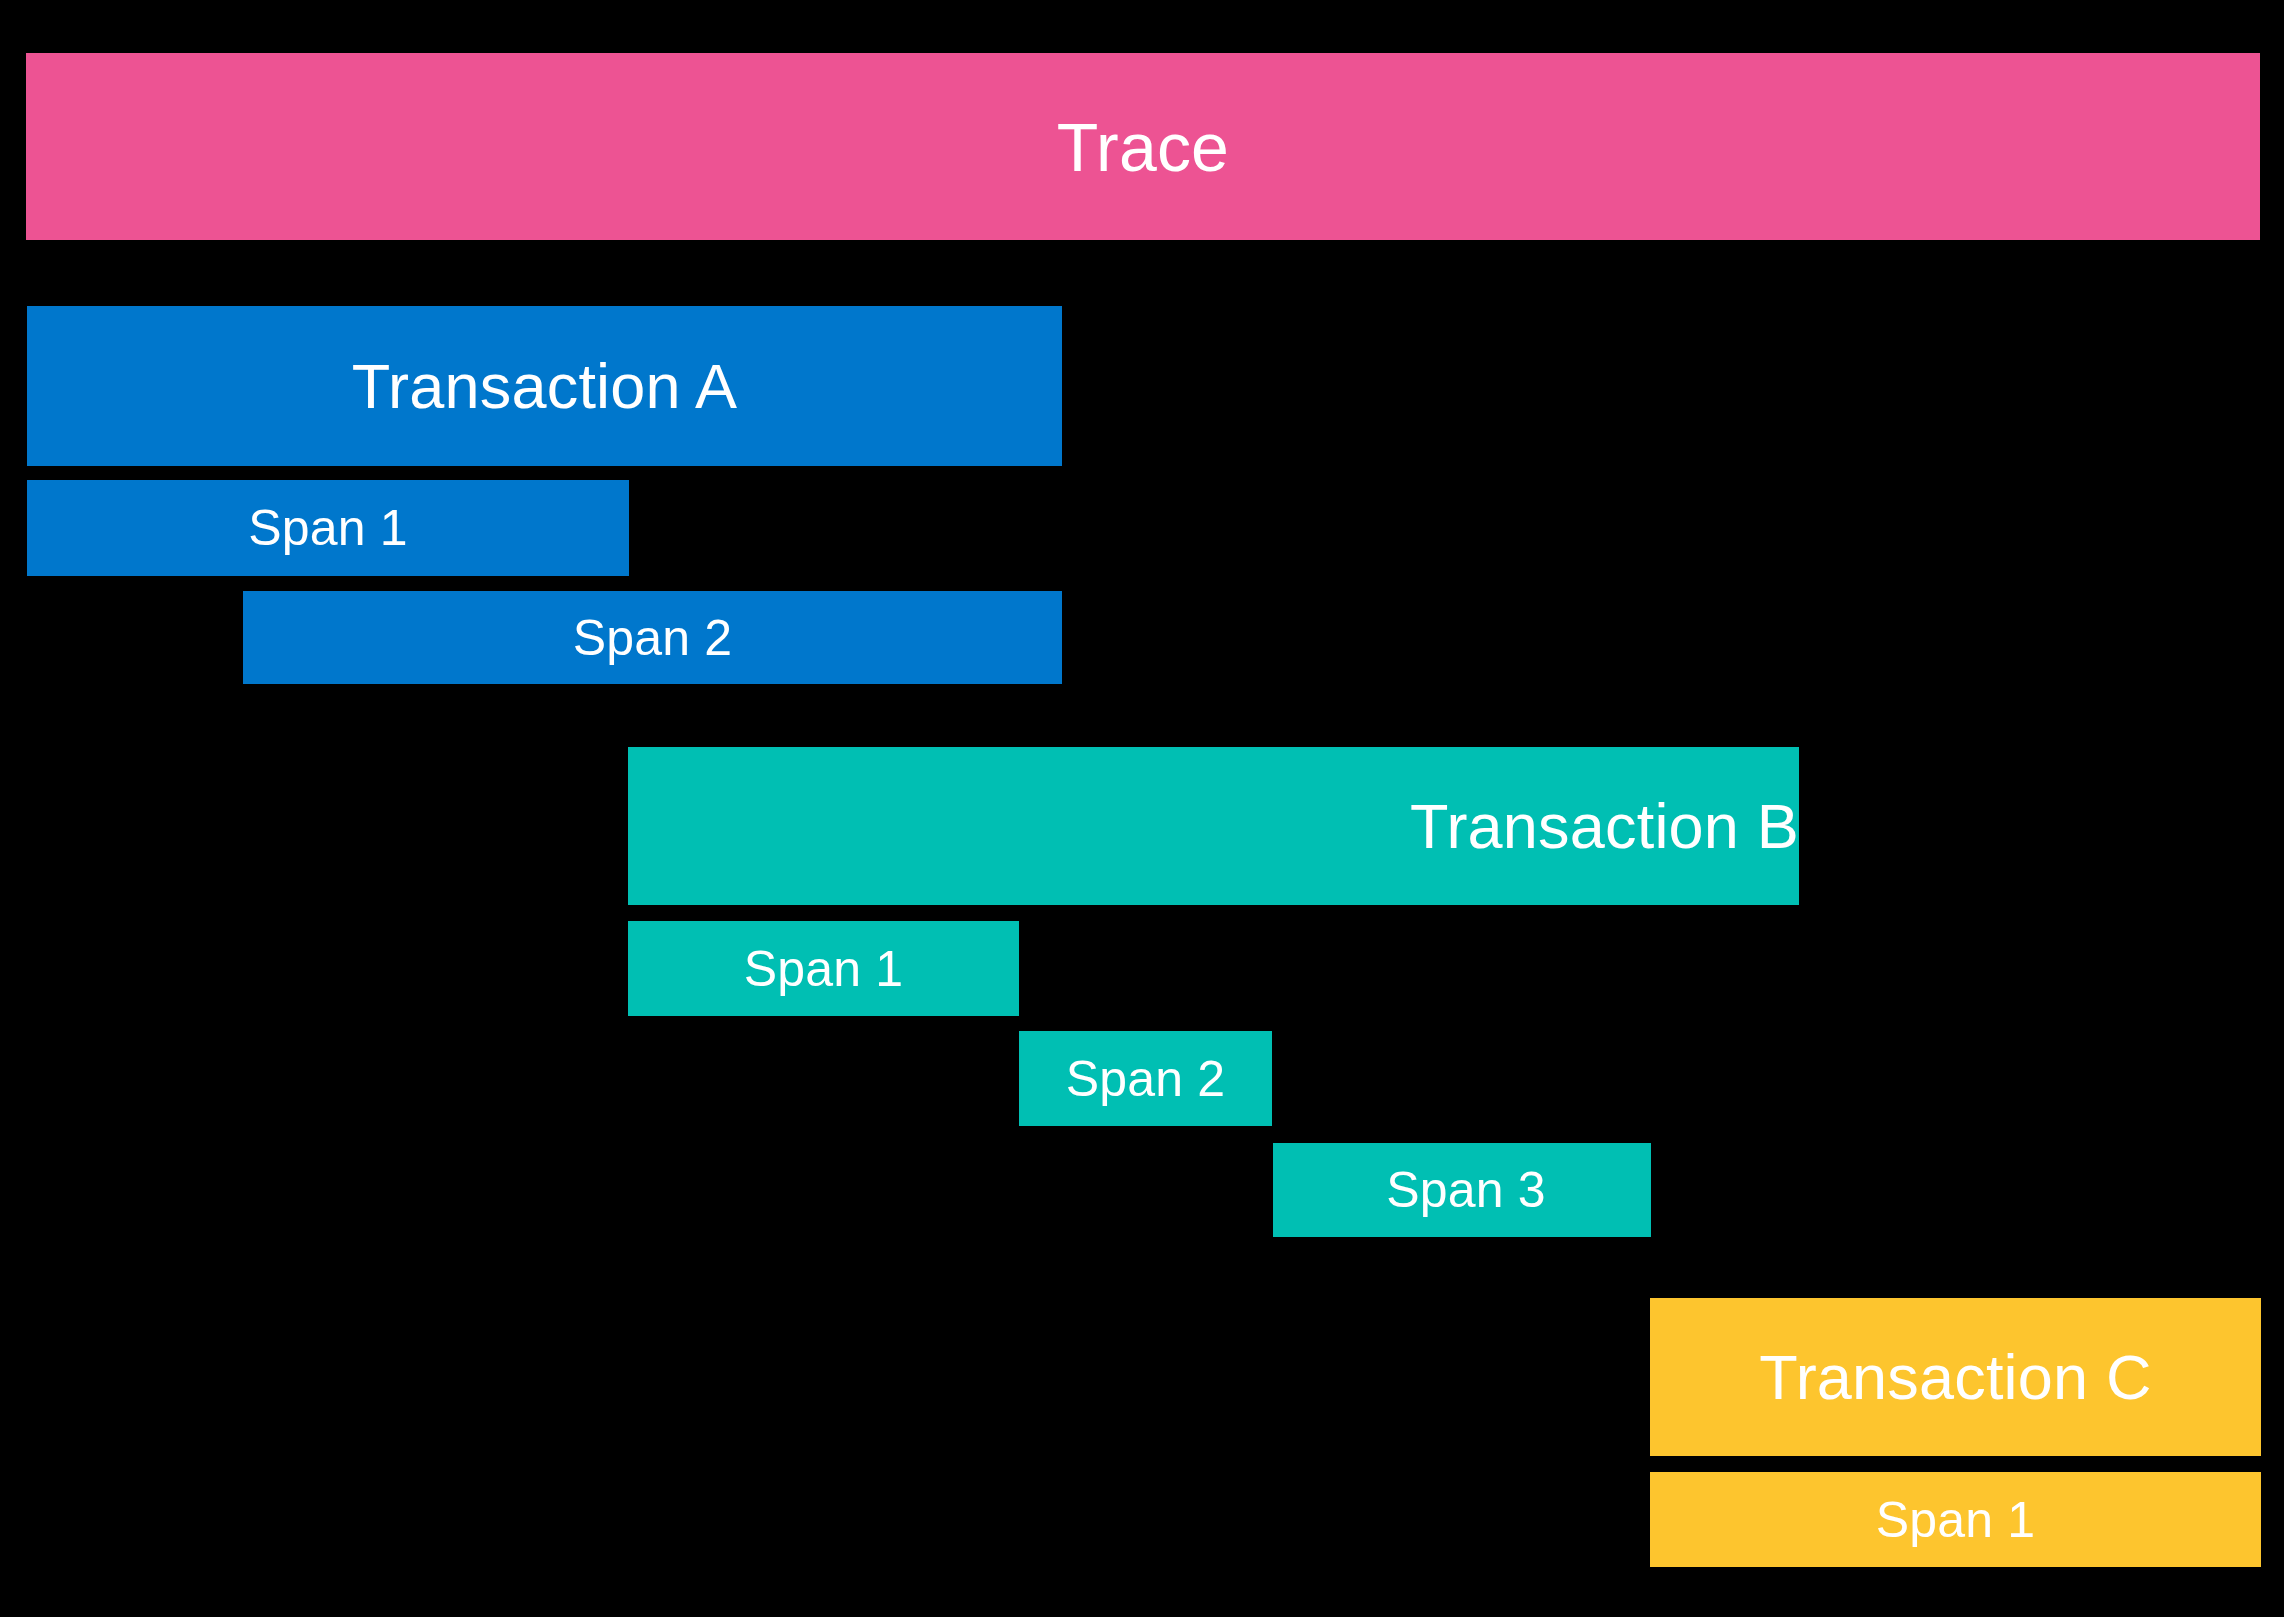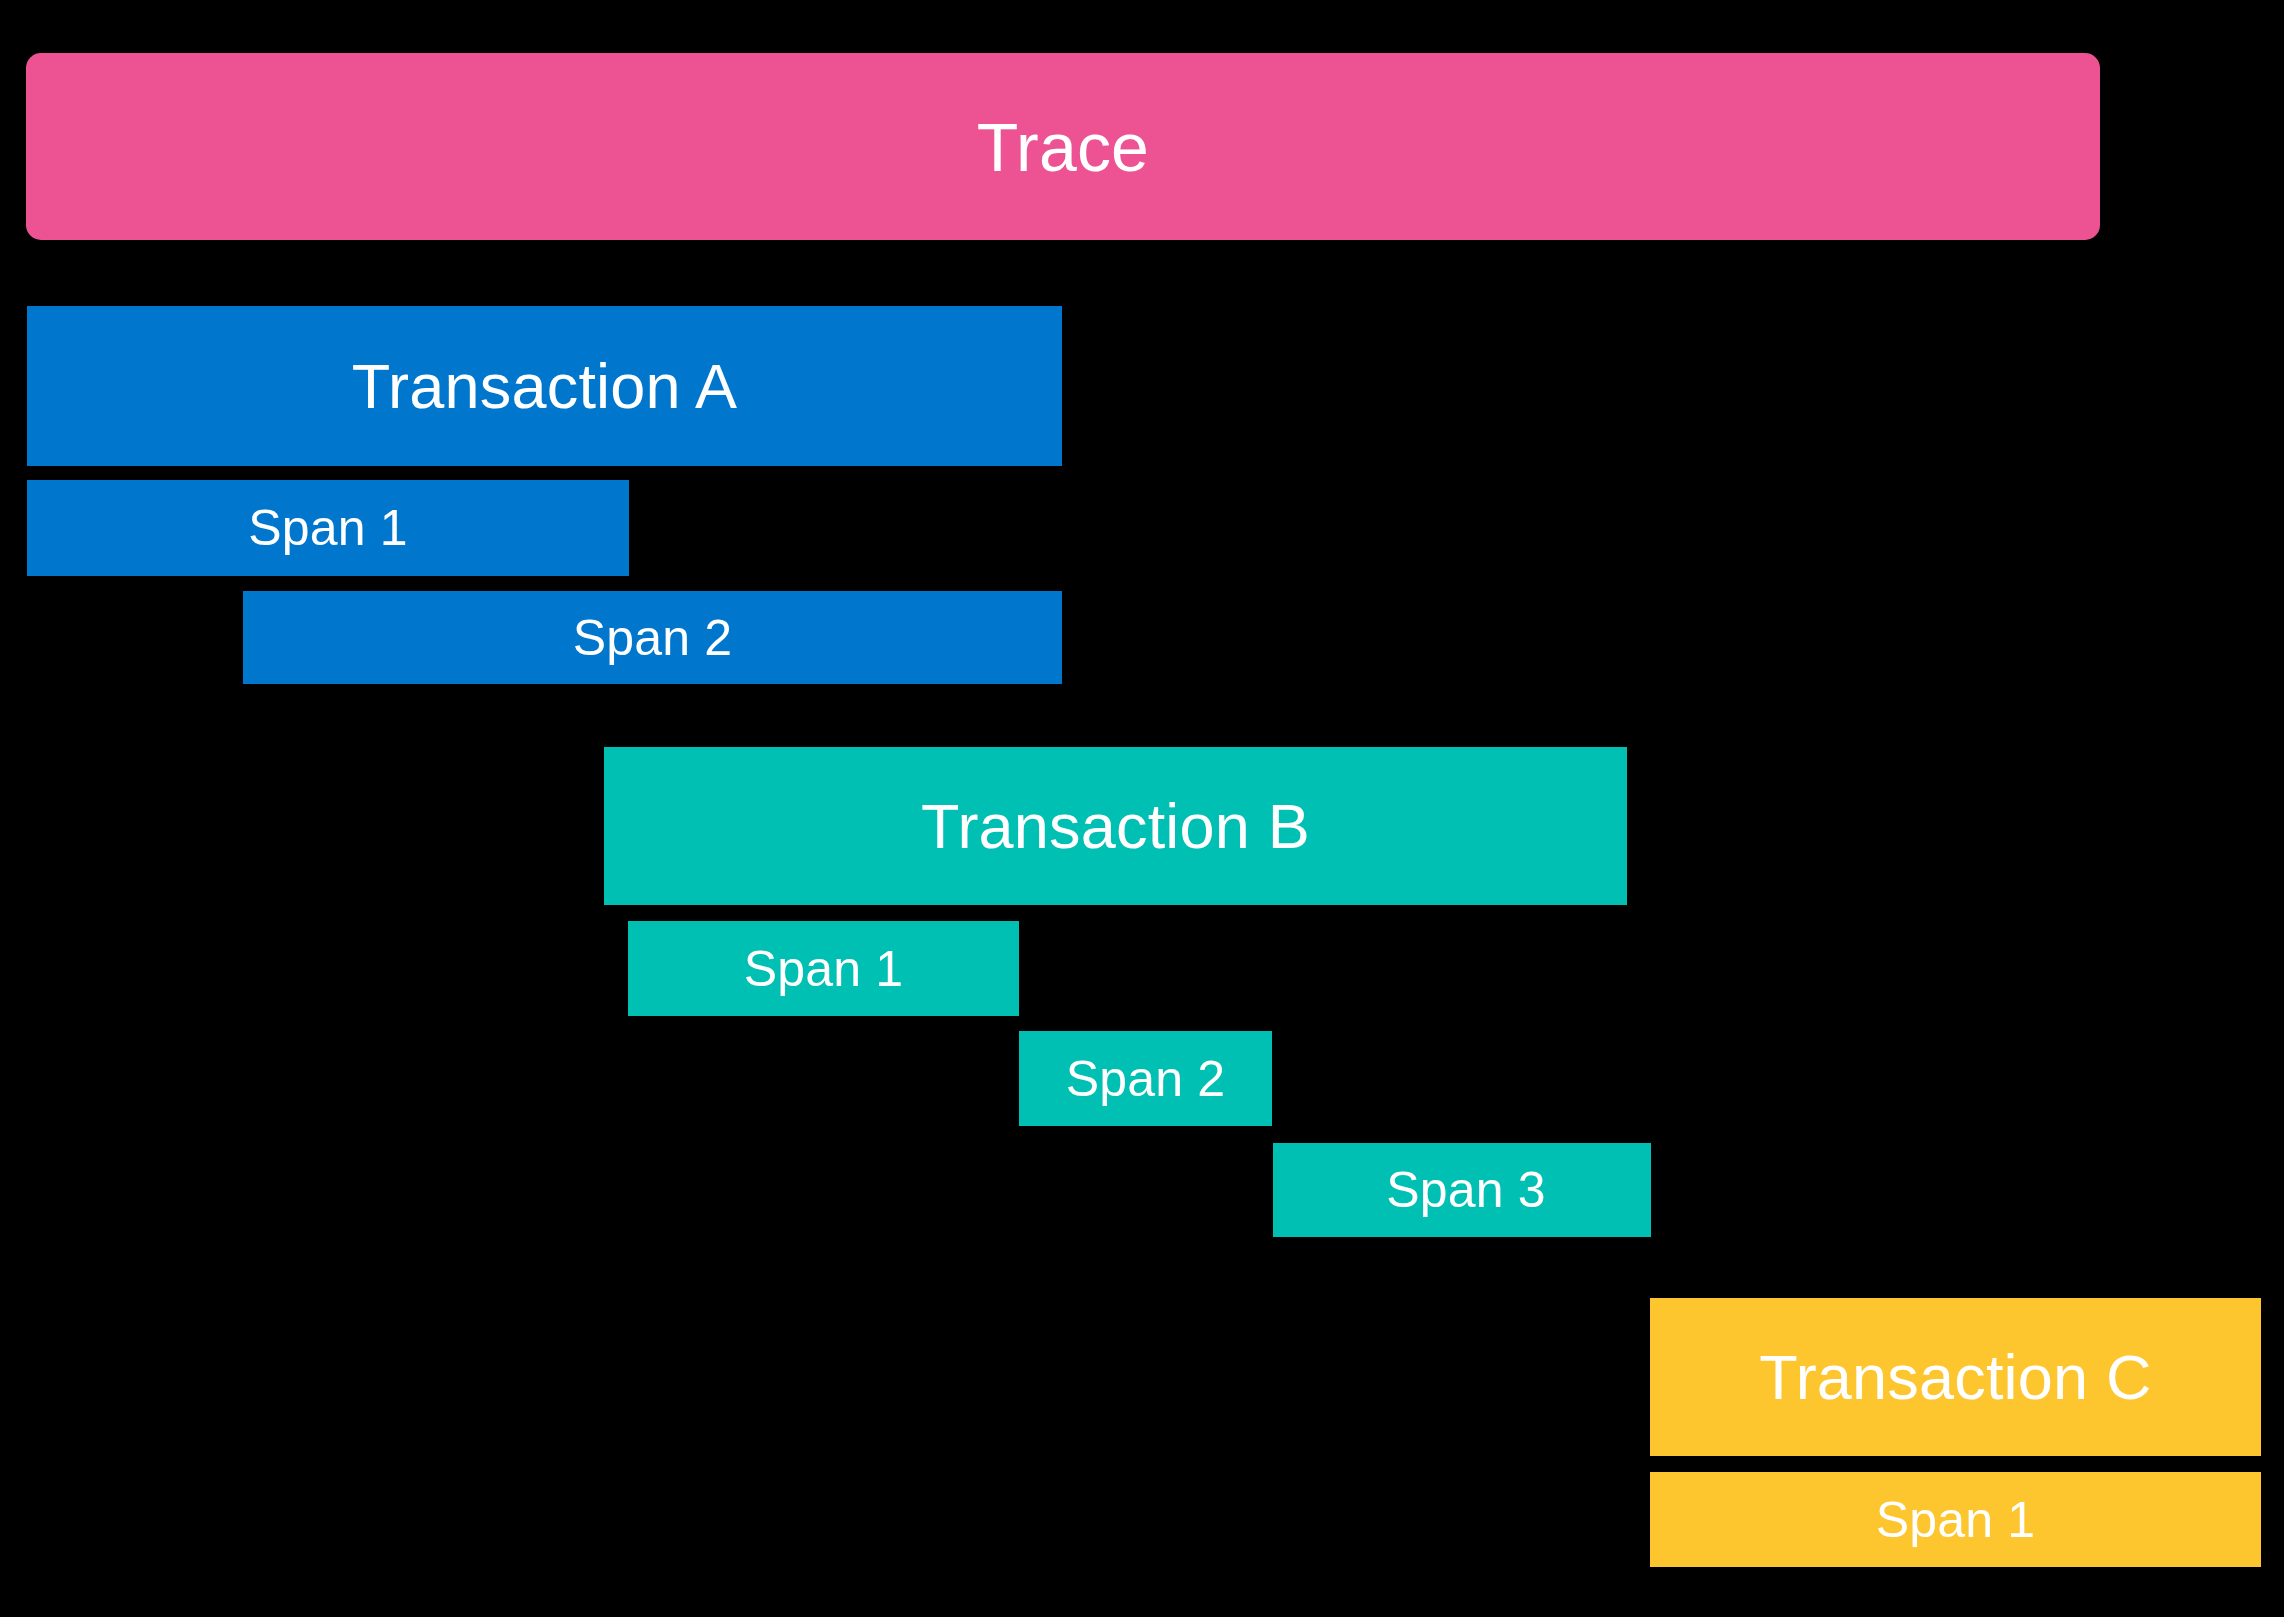--- a/index.html
+++ b/index.html
@@ -33,24 +33,23 @@
     color: #ffffff;
     font-weight: 400;
     line-height: 1;
     letter-spacing: 0.2px;
   }
 
   
   .trace-bar {
     left: 26px;
     top: 53px;
-    width: 2074px;
+    width: 2234px;
     height: 187px;
     background: #ED5393;
-    border-radius: 15px;
   }
   .trace-bar .bar-label { font-size: 68px; }
 
   
   .txn-a {
     left: 27px;
     top: 306px;
     width: 1035px;
     height: 160px;
     background: #0077CC;
@@ -70,25 +69,26 @@
     left: 243px;
     top: 591px;
     width: 819px;
     height: 93px;
     background: #0077CC;
   }
   .span-a2 .bar-label { font-size: 50px; }
 
   
   .txn-b {
-    left: 604px;
+    left: 628px;
     top: 747px;
-    width: 1023px;
+    width: 1171px;
     height: 158px;
     background: #00BFB3;
+    justify-content: flex-end;
   }
   .txn-b .bar-label { font-size: 63px; }
 
   .span-b1 {
     left: 628px;
     top: 921px;
     width: 391px;
     height: 95px;
     background: #00BFB3;
   }

